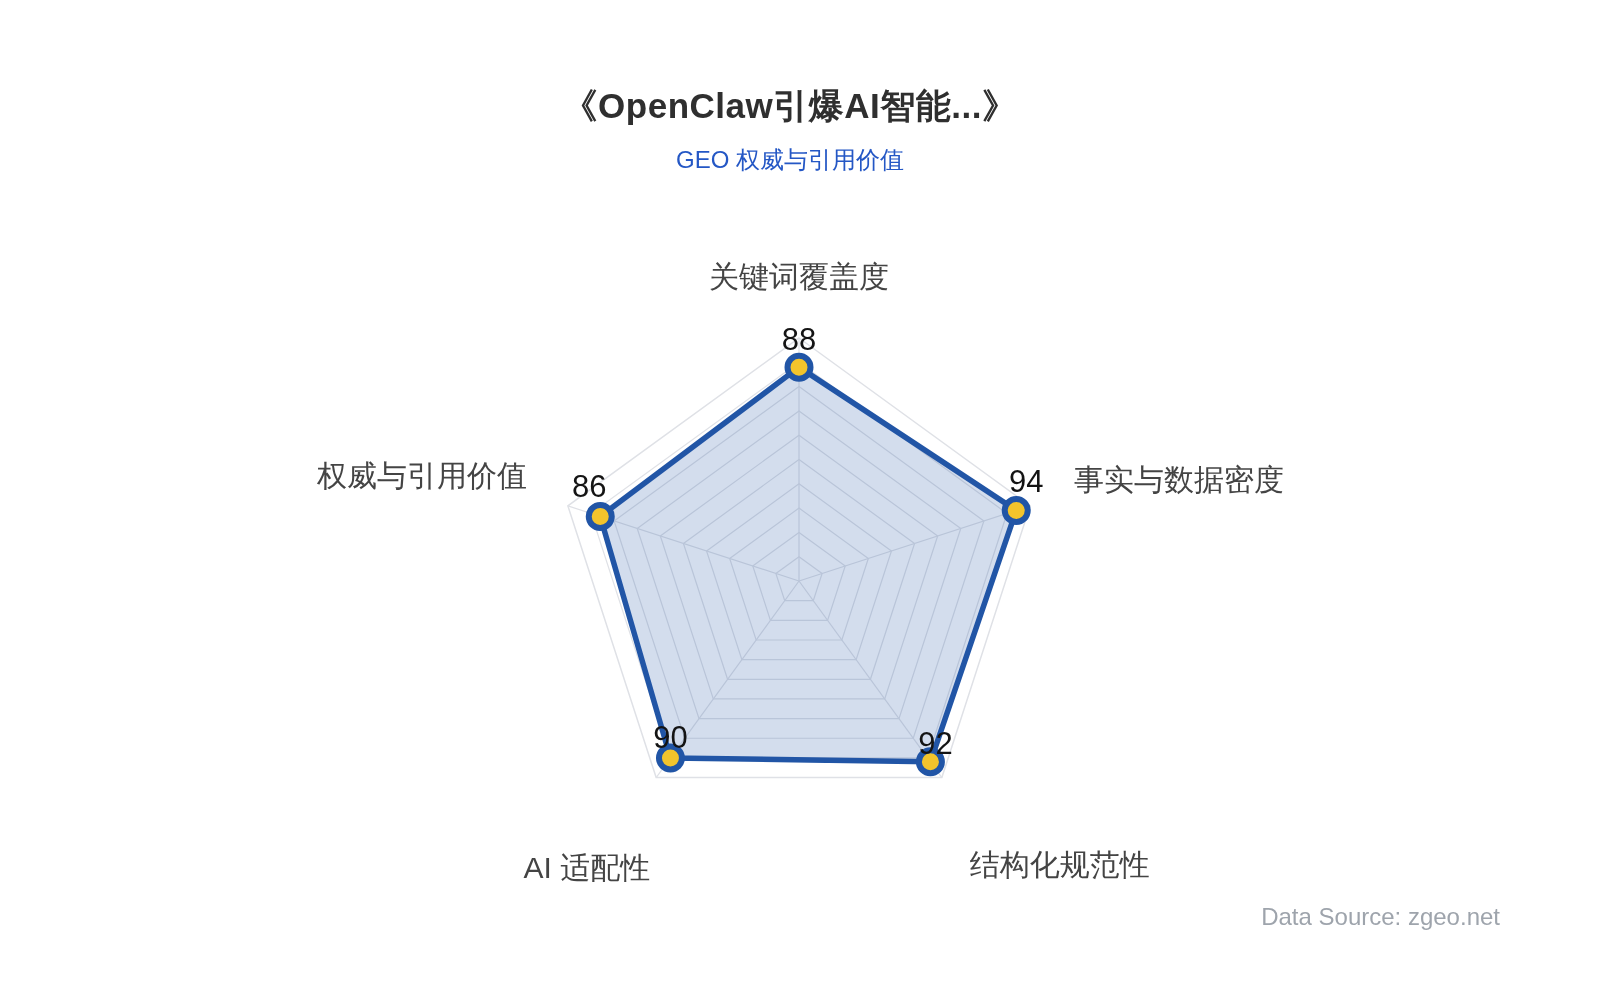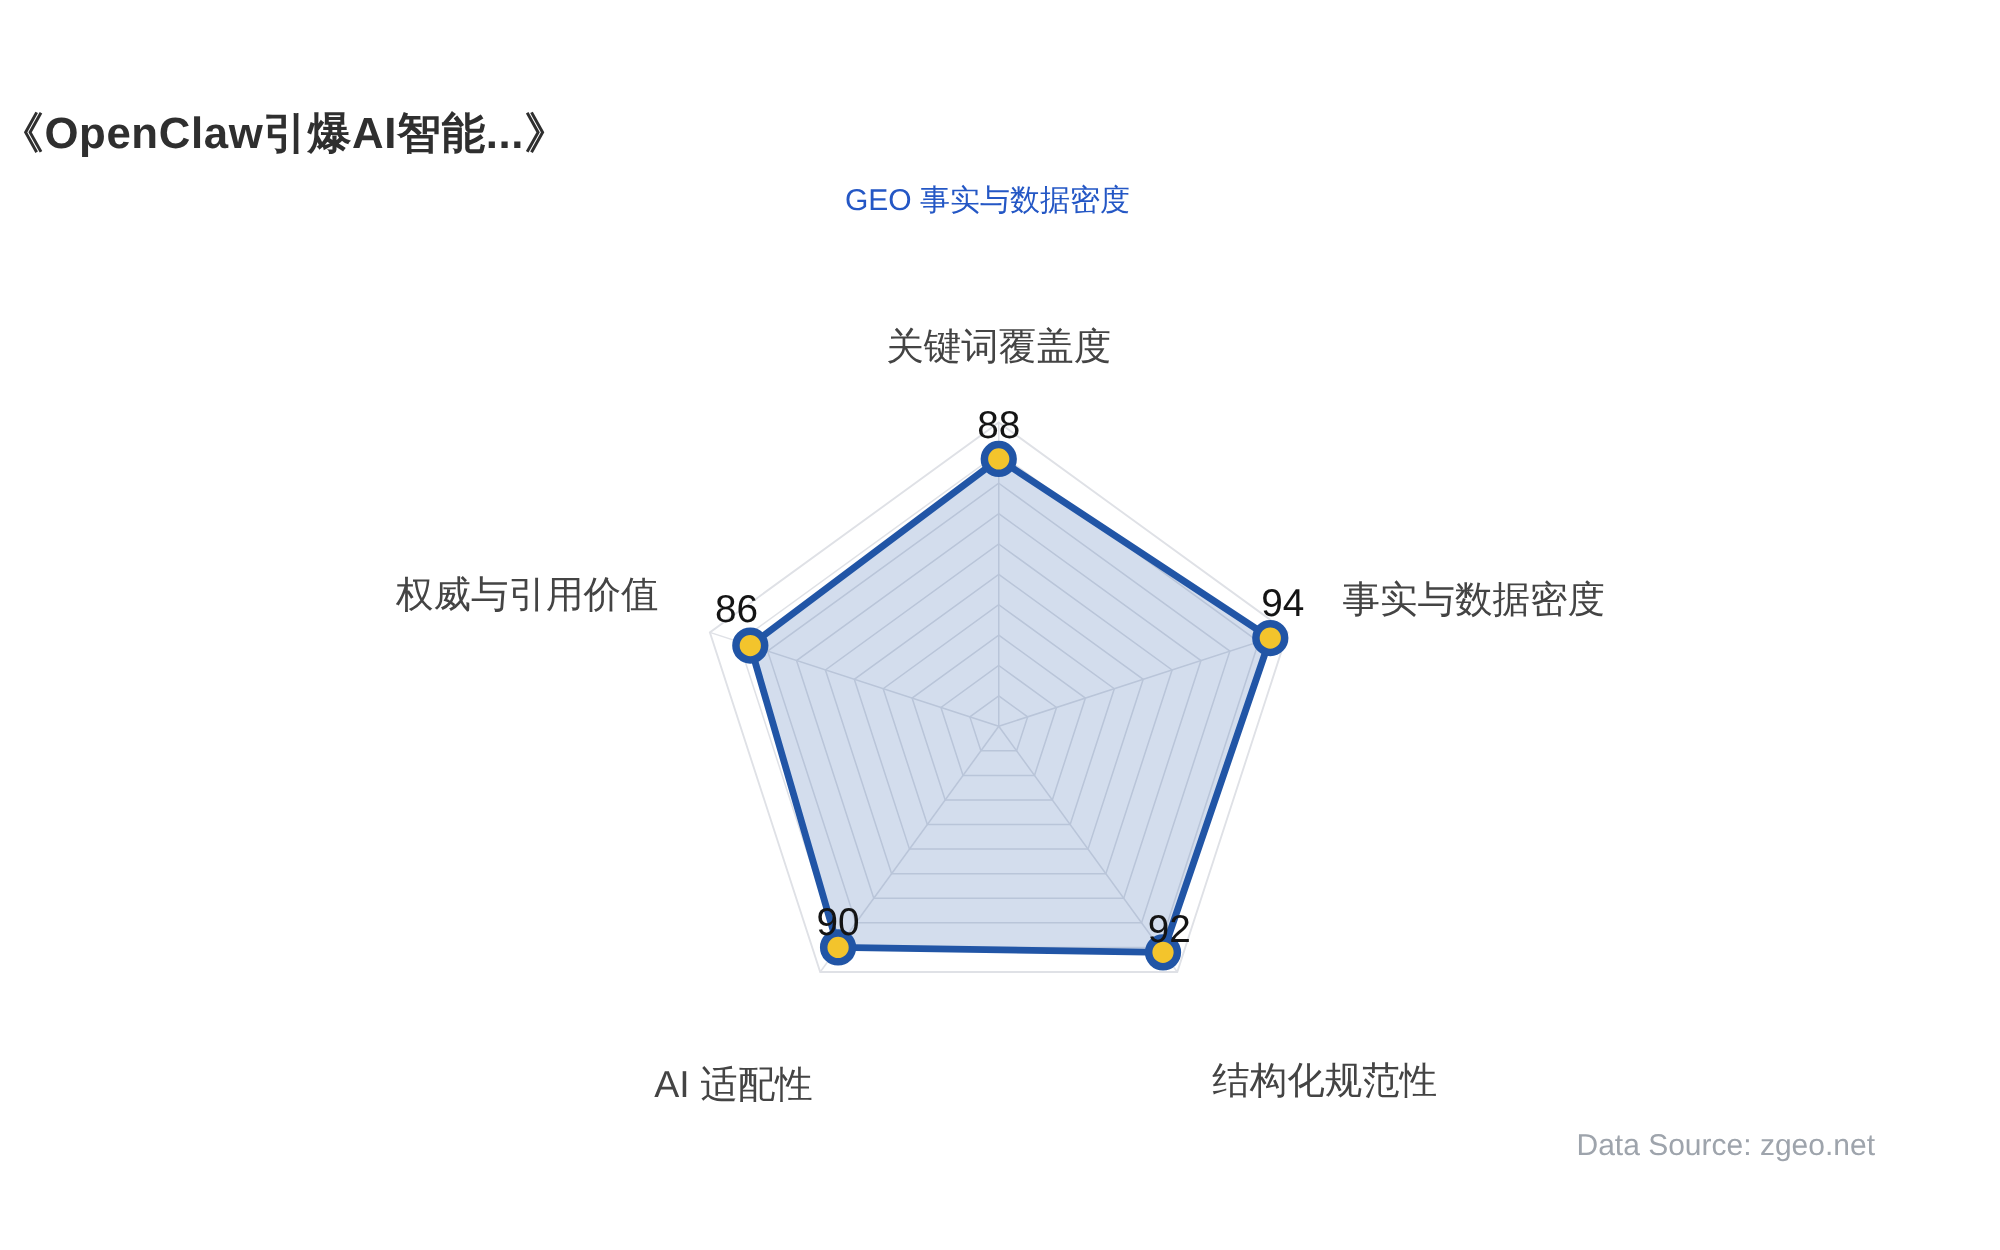--- a/index.html
+++ b/index.html
@@ -15,21 +15,21 @@
     position: relative;
     width: 1600px;
     height: 1000px;
     background: #ffffff;
   }
   .chart-title {
     position: absolute;
     top: 83px;
     left: 0;
     width: 1580px;
-    text-align: left;
+    text-align: center;
     font-size: 35px;
     font-weight: 600;
     color: #2f2f2f;
     letter-spacing: 0.5px;
   }
   .chart-subtitle {
     position: absolute;
     top: 144px;
     left: 0;
     width: 1580px;
@@ -61,21 +61,21 @@
     color: #9ea4ac;
   }
 </style>
 </head>
 <body>
 
 <div class="stage">
 
   <div class="chart-title">《OpenClaw引爆AI智能...》</div>
 
-  <div class="chart-subtitle">GEO 事实与数据密度</div>
+  <div class="chart-subtitle">GEO 权威与引用价值</div>
 
   <svg id="radar-svg" width="1600" height="1000" viewBox="0 0 1600 1000" xmlns="http://www.w3.org/2000/svg">
       <polygon points="799,556.7 822.1106733459723,573.4908870366888 813.2831816307071,600.6591129633113 784.7168183692929,600.6591129633113 775.8893266540277,573.4908870366888" fill="none" stroke="#dfe1e6" stroke-width="1.2"></polygon>
       <polygon points="799,532.4 845.2213466919445,565.9817740733776 827.5663632614142,620.3182259266224 770.4336367385858,620.3182259266224 752.7786533080555,565.9817740733776" fill="none" stroke="#dfe1e6" stroke-width="1.2"></polygon>
       <polygon points="799,508.1 868.3320200379167,558.4726611100664 841.8495448921213,639.9773388899337 756.1504551078788,639.9773388899337 729.6679799620833,558.4726611100664" fill="none" stroke="#dfe1e6" stroke-width="1.2"></polygon>
       <polygon points="799,483.8 891.4426933838889,550.9635481467551 856.1327265228284,659.6364518532449 741.8672734771716,659.6364518532449 706.5573066161111,550.9635481467551" fill="none" stroke="#dfe1e6" stroke-width="1.2"></polygon>
       <polygon points="799,459.5 914.5533667298612,543.4544351834439 870.4159081535355,679.2955648165561 727.5840918464645,679.2955648165561 683.4466332701388,543.4544351834439" fill="none" stroke="#dfe1e6" stroke-width="1.2"></polygon>
       <polygon points="799,435.2 937.6640400758333,535.9453222201327 884.6990897842426,698.9546777798673 713.3009102157574,698.9546777798673 660.3359599241666,535.9453222201327" fill="none" stroke="#dfe1e6" stroke-width="1.2"></polygon>
       <polygon points="799,410.9 960.7747134218056,528.4362092568215 898.9822714149497,718.6137907431786 699.0177285850503,718.6137907431786 637.2252865781943,528.4362092568215" fill="none" stroke="#dfe1e6" stroke-width="1.2"></polygon>
       <polygon points="799,386.6 983.8853867677778,520.9270962935102 913.2654530456568,738.2729037064898 684.7345469543433,738.2729037064898 614.1146132322222,520.9270962935102" fill="none" stroke="#dfe1e6" stroke-width="1.2"></polygon>

